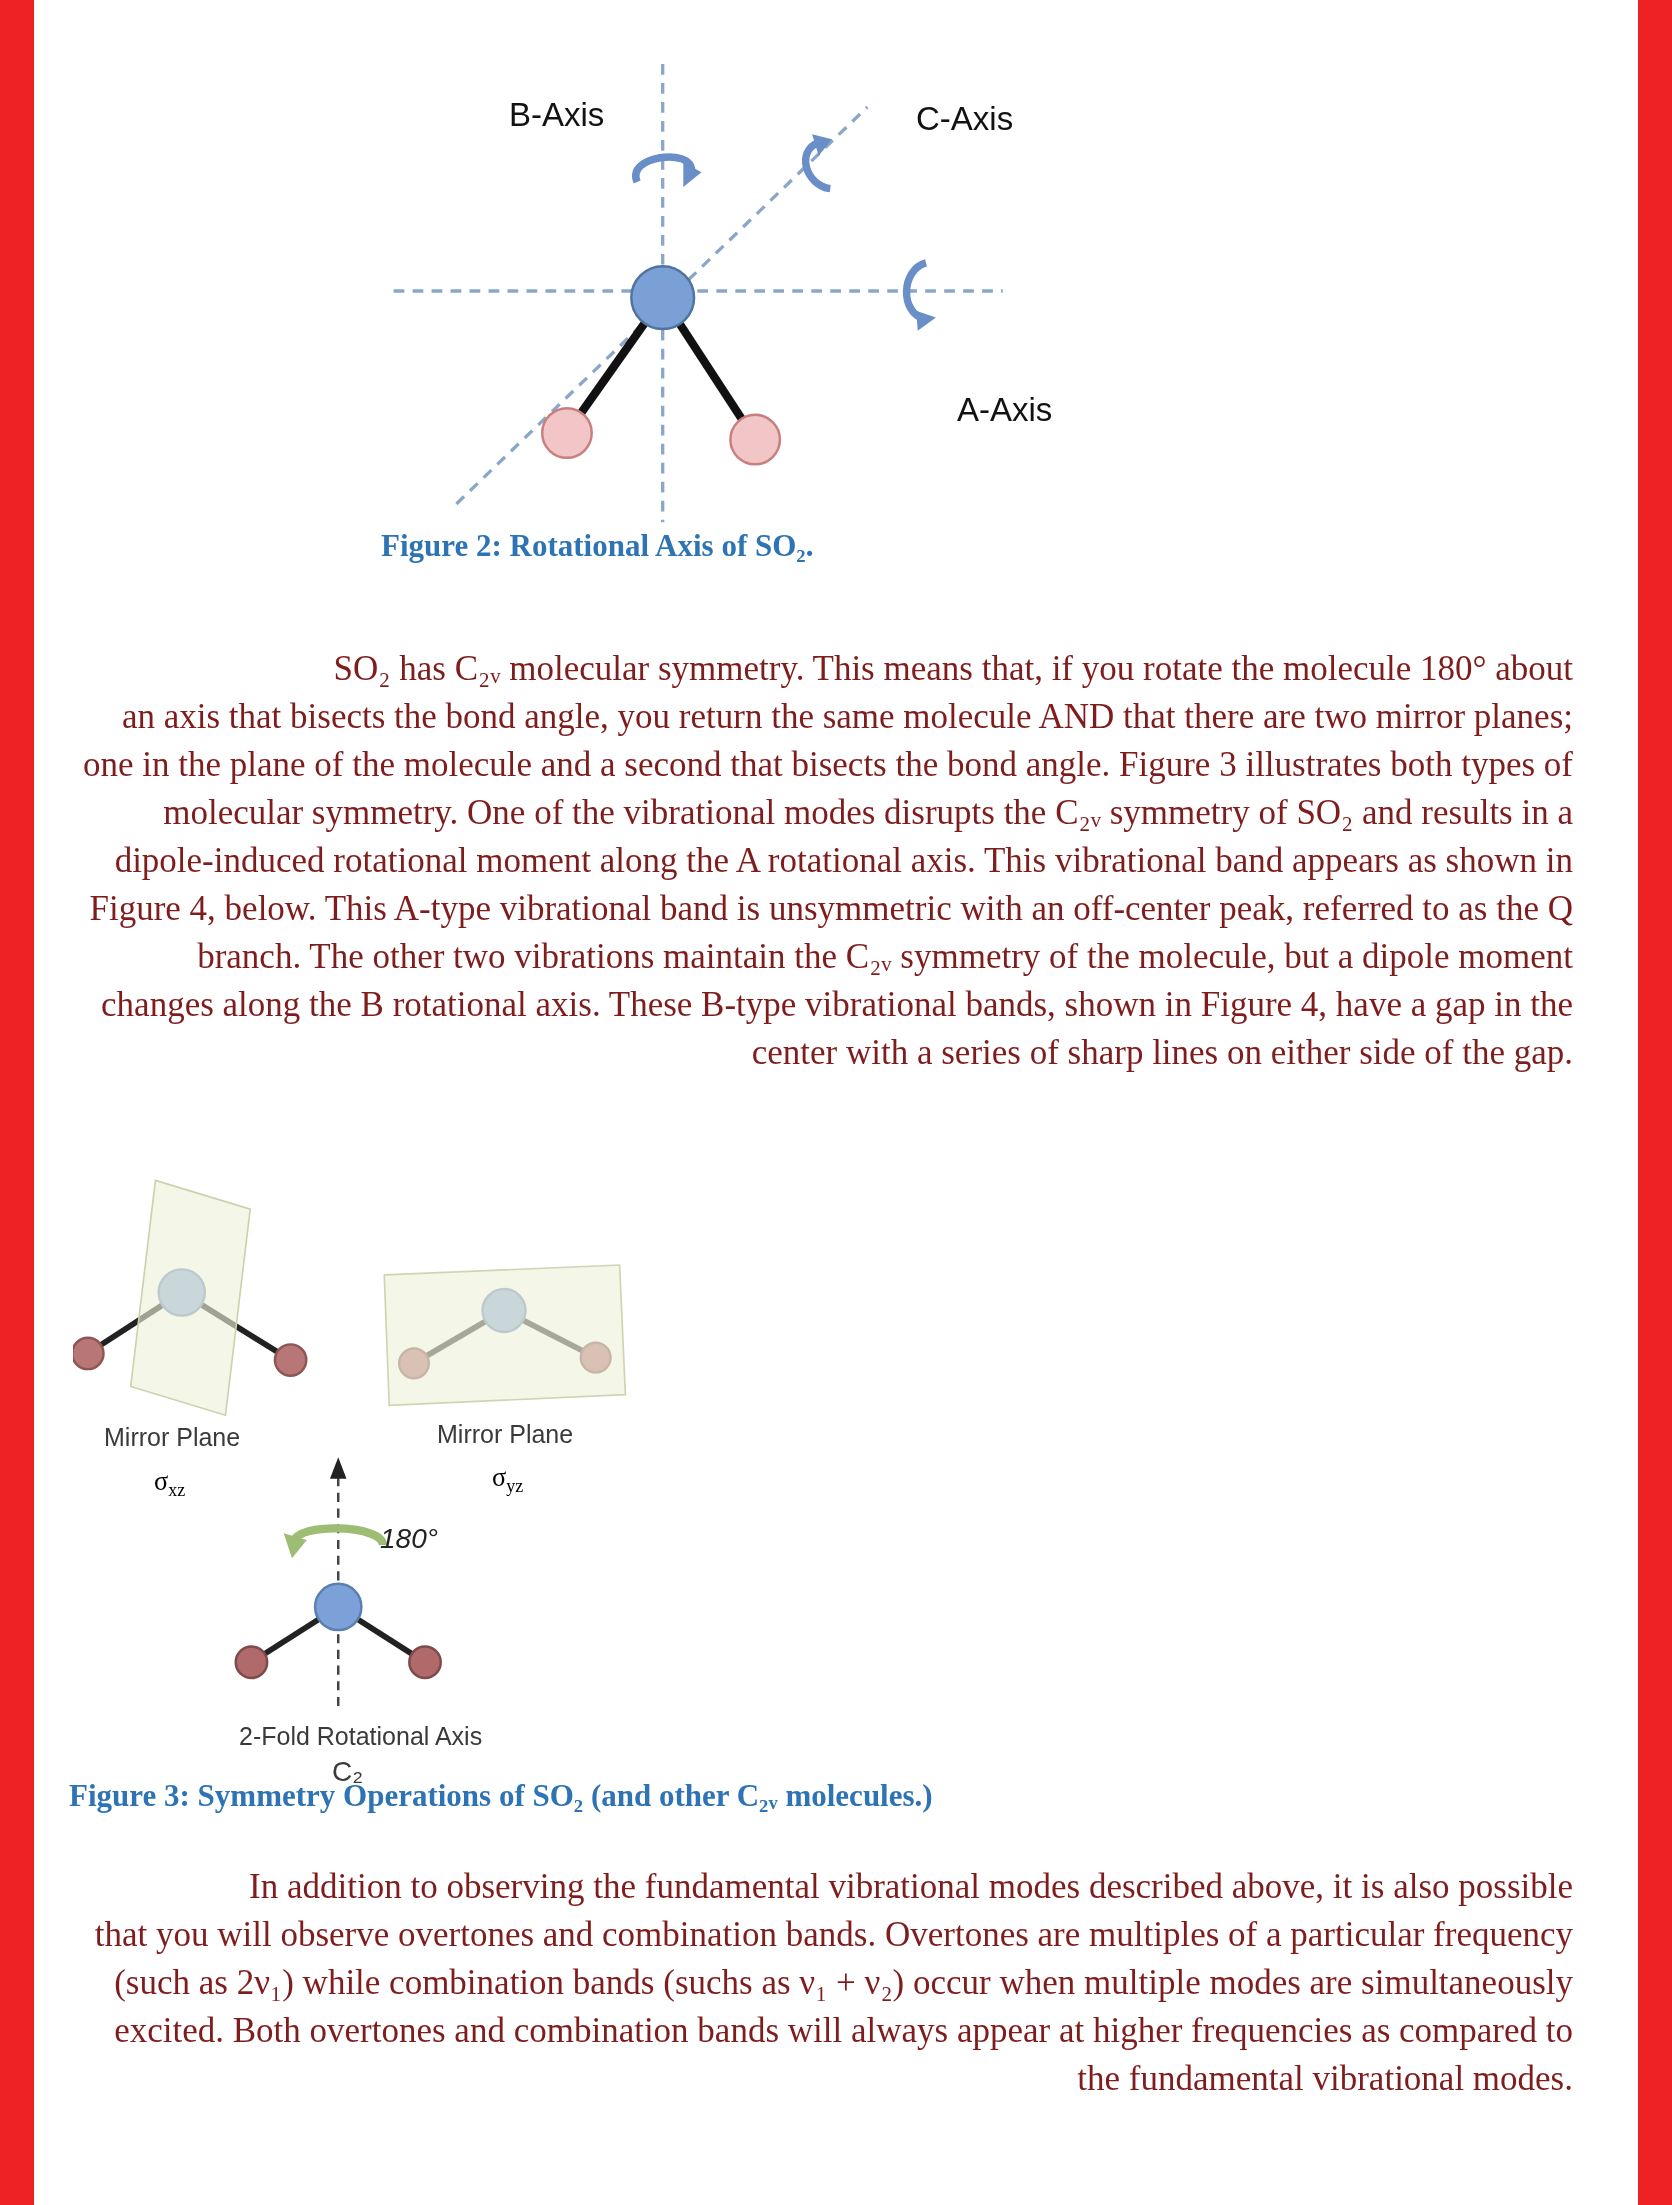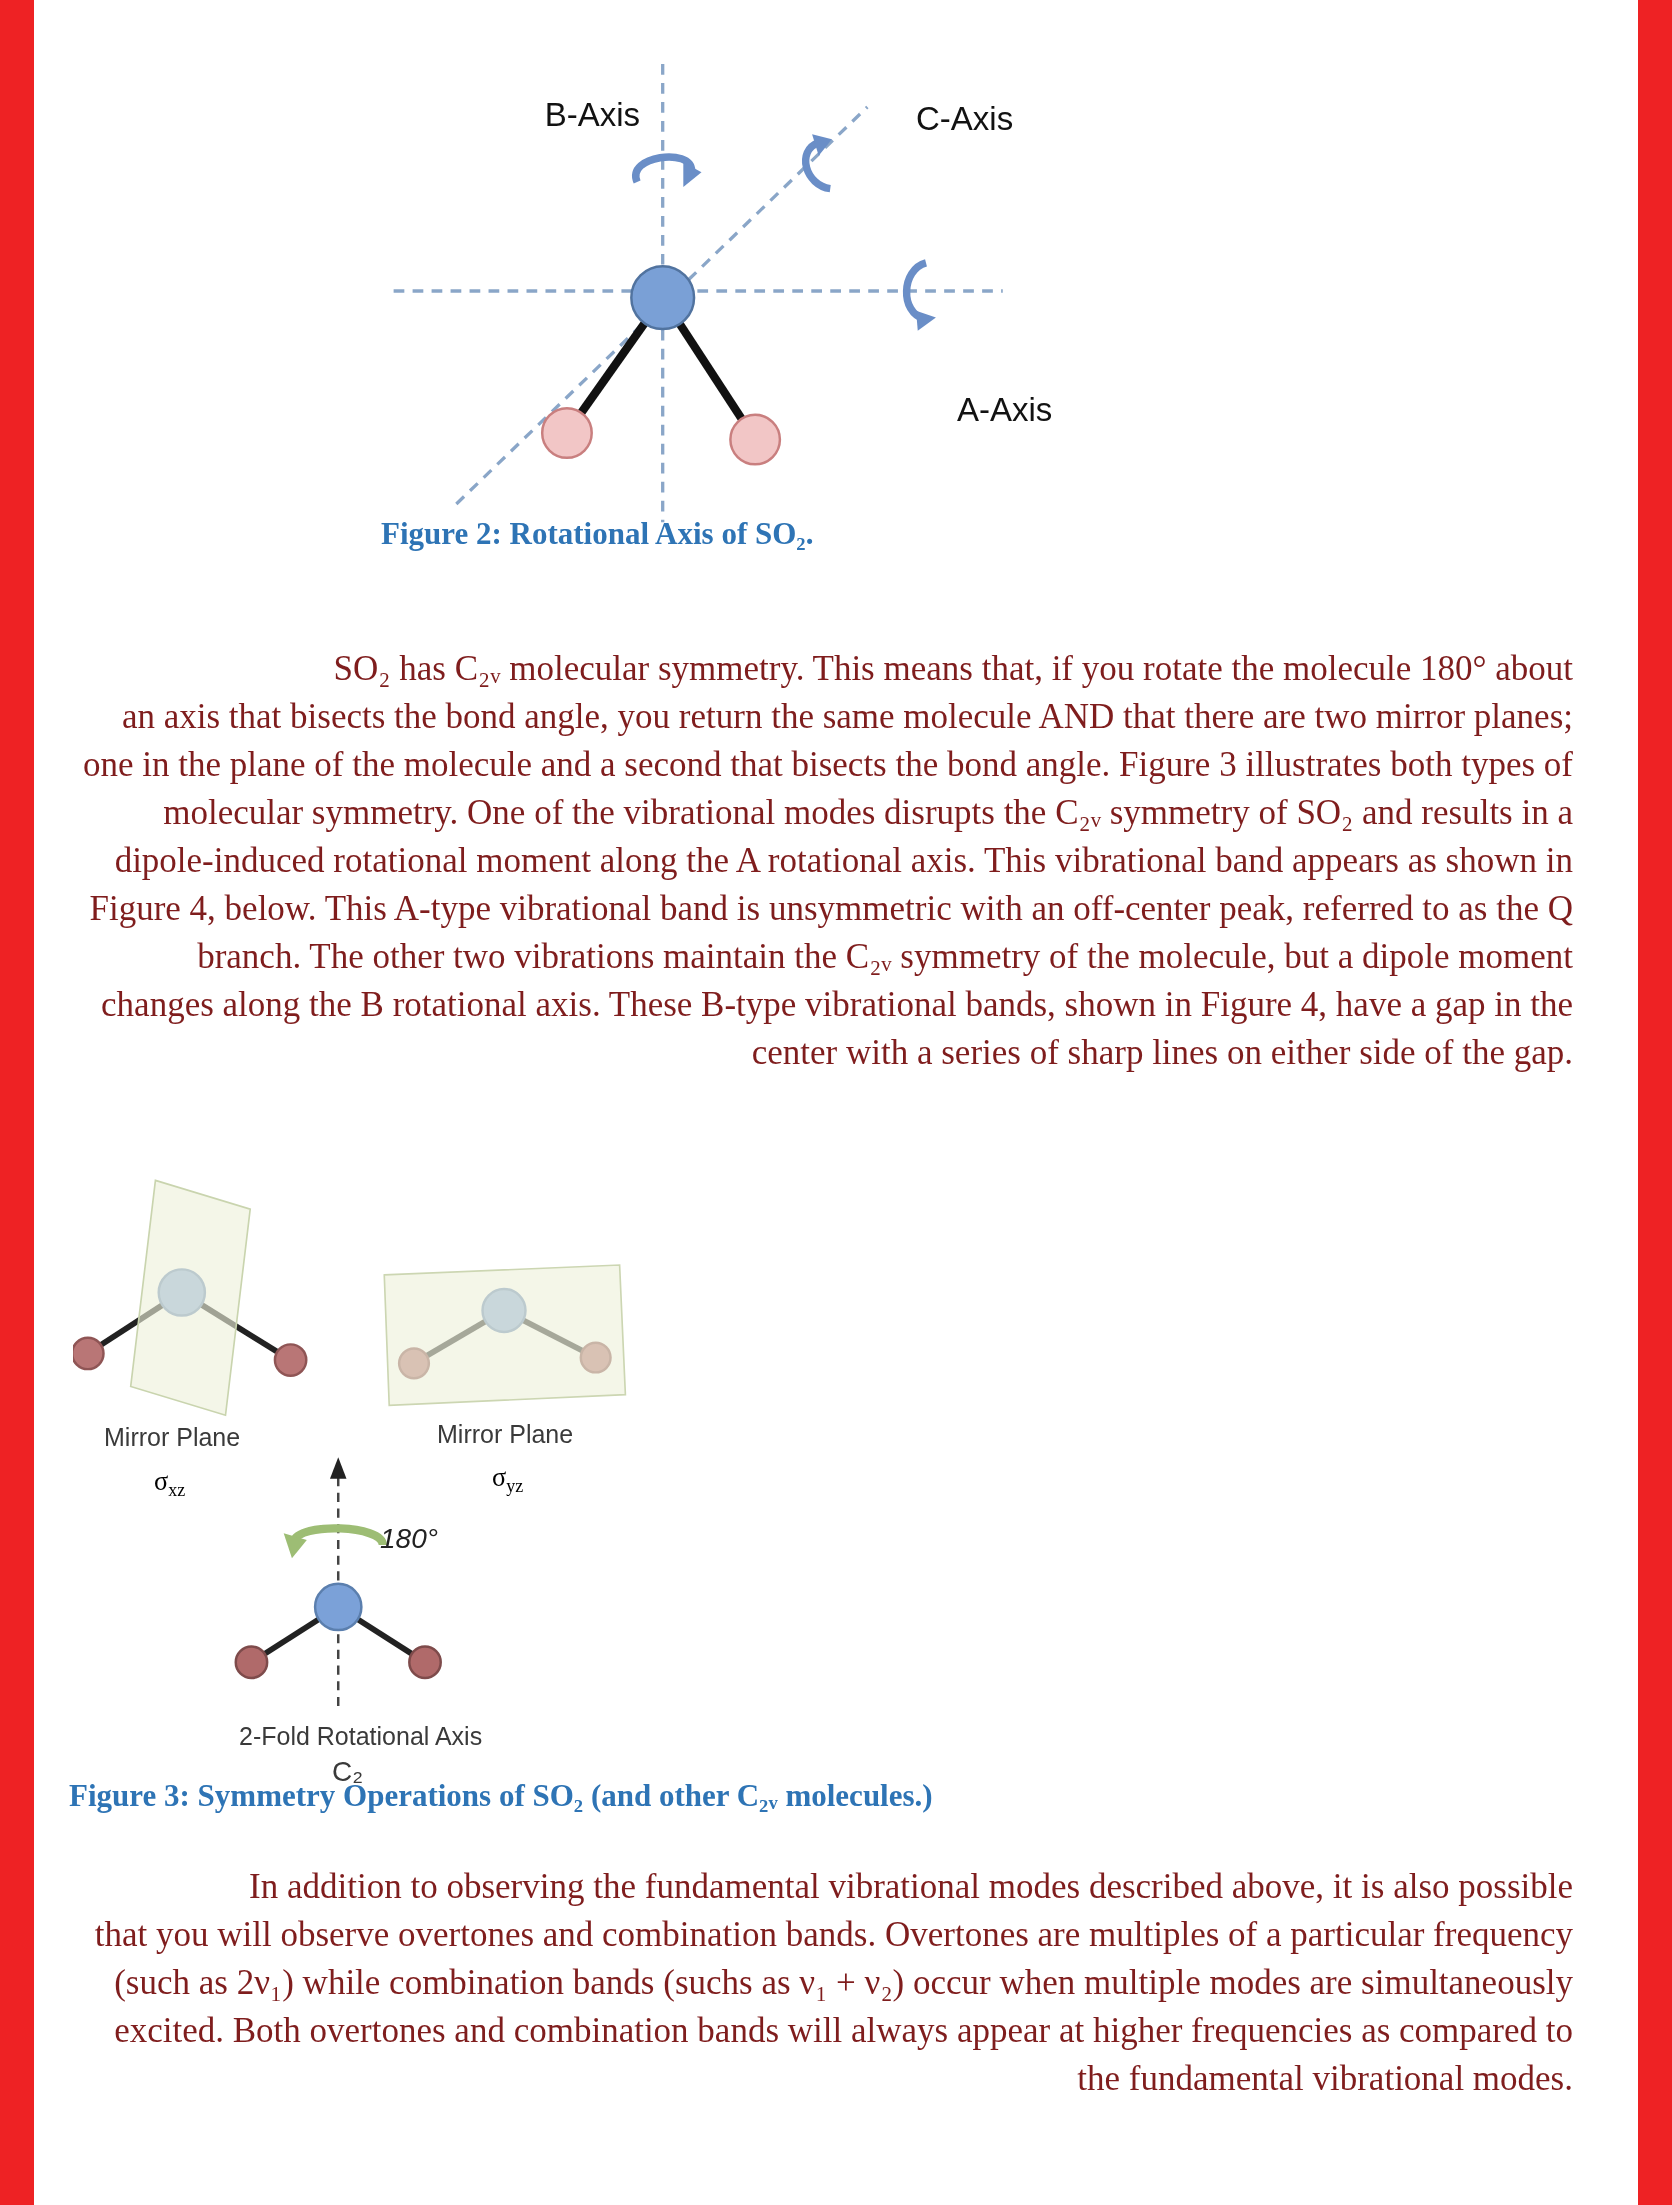--- a/index.html
+++ b/index.html
@@ -81,25 +81,25 @@
     </g>
 
     <line x1="363" y1="300" x2="247" y2="464" stroke="#111" stroke-width="10"></line>
     <line x1="363" y1="300" x2="475" y2="472" stroke="#111" stroke-width="10"></line>
 
     <circle cx="363" cy="300" r="38" fill="#7aa0d6" stroke="#51739f" stroke-width="3"></circle>
     <circle cx="247" cy="464" r="30" fill="#f2c6c6" stroke="#c97f7f" stroke-width="3"></circle>
     <circle cx="475" cy="472" r="30" fill="#f2c6c6" stroke="#c97f7f" stroke-width="3"></circle>
   </svg>
 
-  <div class="abs axis-label" style="left:520px;top:96px;width:120px;text-align:right;">B-Axis</div>
+  <div class="abs axis-label" style="left:509px;top:96px;width:120px;">B-Axis</div>
   <div class="abs axis-label" style="left:916px;top:92px;margin-top:8px;">C-Axis</div>
   <div class="abs axis-label" style="left:957px;top:347px;margin-top:44px;">A-Axis</div>
 
-  <div class="abs caption" style="left:381px;top:516px;">Figure 2: Rotational Axis of SO₂.</div>
+  <div class="abs caption" style="left:381px;top:528px;">Figure 2: Rotational Axis of SO₂.</div>
 
   <p class="abs body-text indent-lg" style="left:71px;top:637px;width:1494px;">SO₂ has C₂ᵥ molecular symmetry. This means that, if you rotate the molecule 180° about an axis that bisects the bond angle, you return the same molecule AND that there are two mirror planes; one in the plane of the molecule and a second that bisects the bond angle. Figure 3 illustrates both types of molecular symmetry. One of the vibrational modes disrupts the C₂ᵥ symmetry of SO₂ and results in a dipole-induced rotational moment along the A rotational axis. This vibrational band appears as shown in Figure 4, below. This A-type vibrational band is unsymmetric with an off-center peak, referred to as the Q branch. The other two vibrations maintain the C₂ᵥ symmetry of the molecule, but a dipole moment changes along the B rotational axis. These B-type vibrational bands, shown in Figure 4, have a gap in the center with a series of sharp lines on either side of the gap.</p>
 
   <svg class="abs" style="left:73px;top:1172px;" width="272" height="264" viewBox="0 0 330 320">
     <line x1="132" y1="146" x2="18" y2="220" stroke="#222" stroke-width="7"></line>
     <line x1="132" y1="146" x2="264" y2="228" stroke="#222" stroke-width="7"></line>
     <circle cx="132" cy="146" r="28" fill="#8fafdc" stroke="#6c8cba" stroke-width="3"></circle>
     <circle cx="264" cy="228" r="19" fill="#b97676" stroke="#8f5555" stroke-width="3"></circle>
     <polygon points="100,10 215,45 185,295 70,260" fill="#edf1da" fill-opacity="0.62" stroke="#c9d4ae" stroke-width="2"></polygon>
     <circle cx="18" cy="220" r="19" fill="#b97676" stroke="#8f5555" stroke-width="3"></circle>

